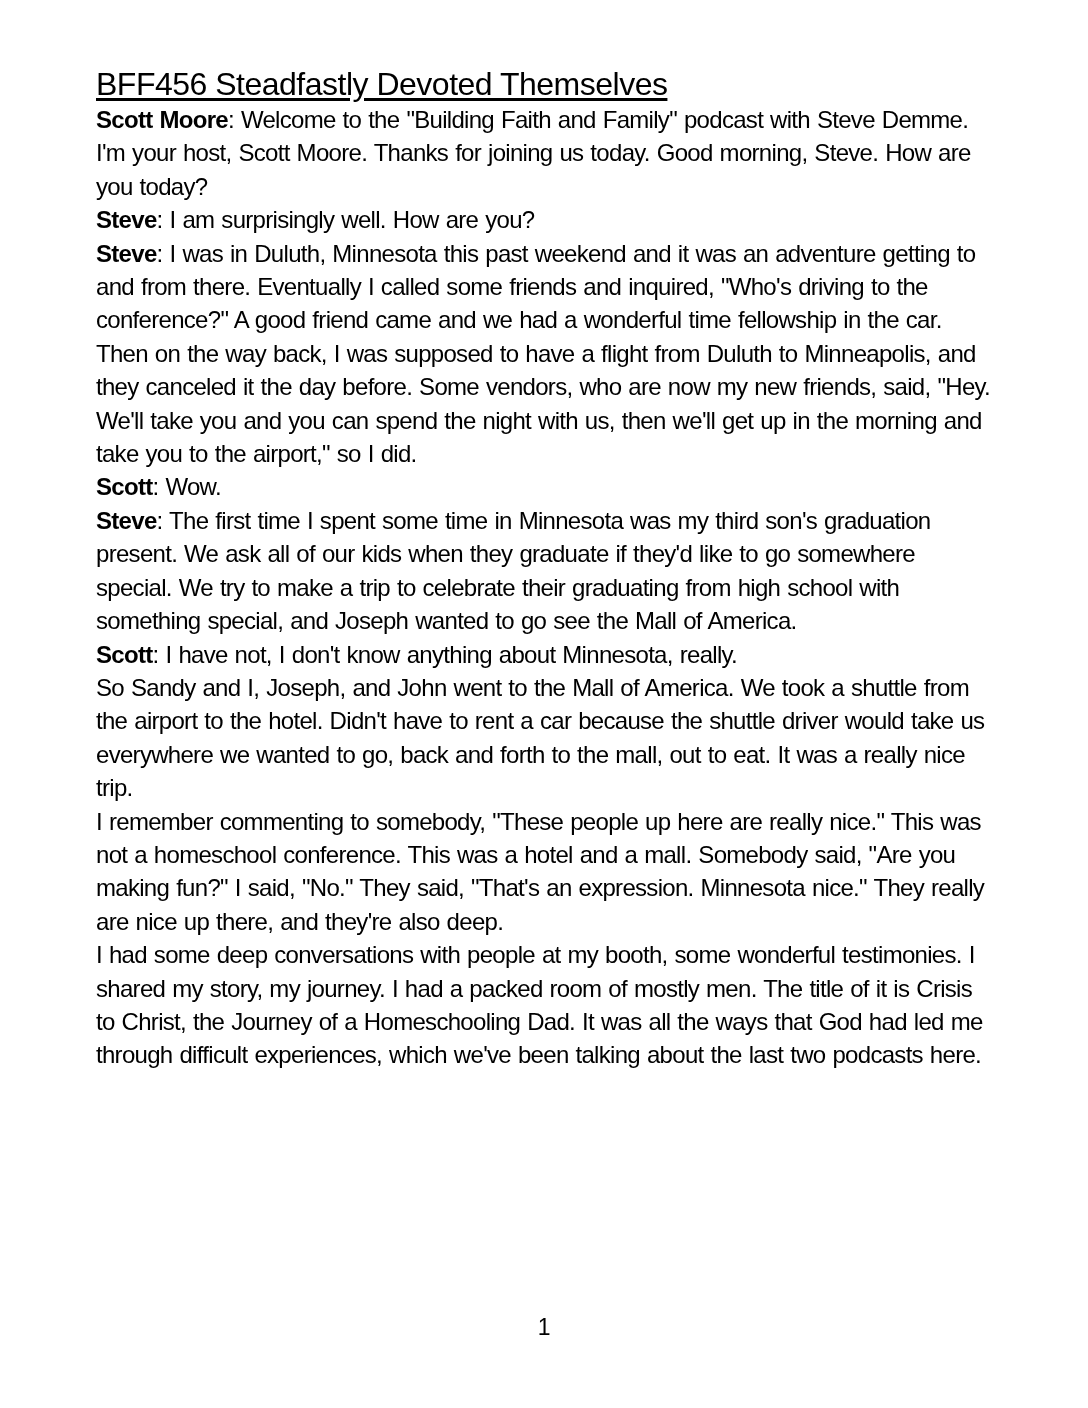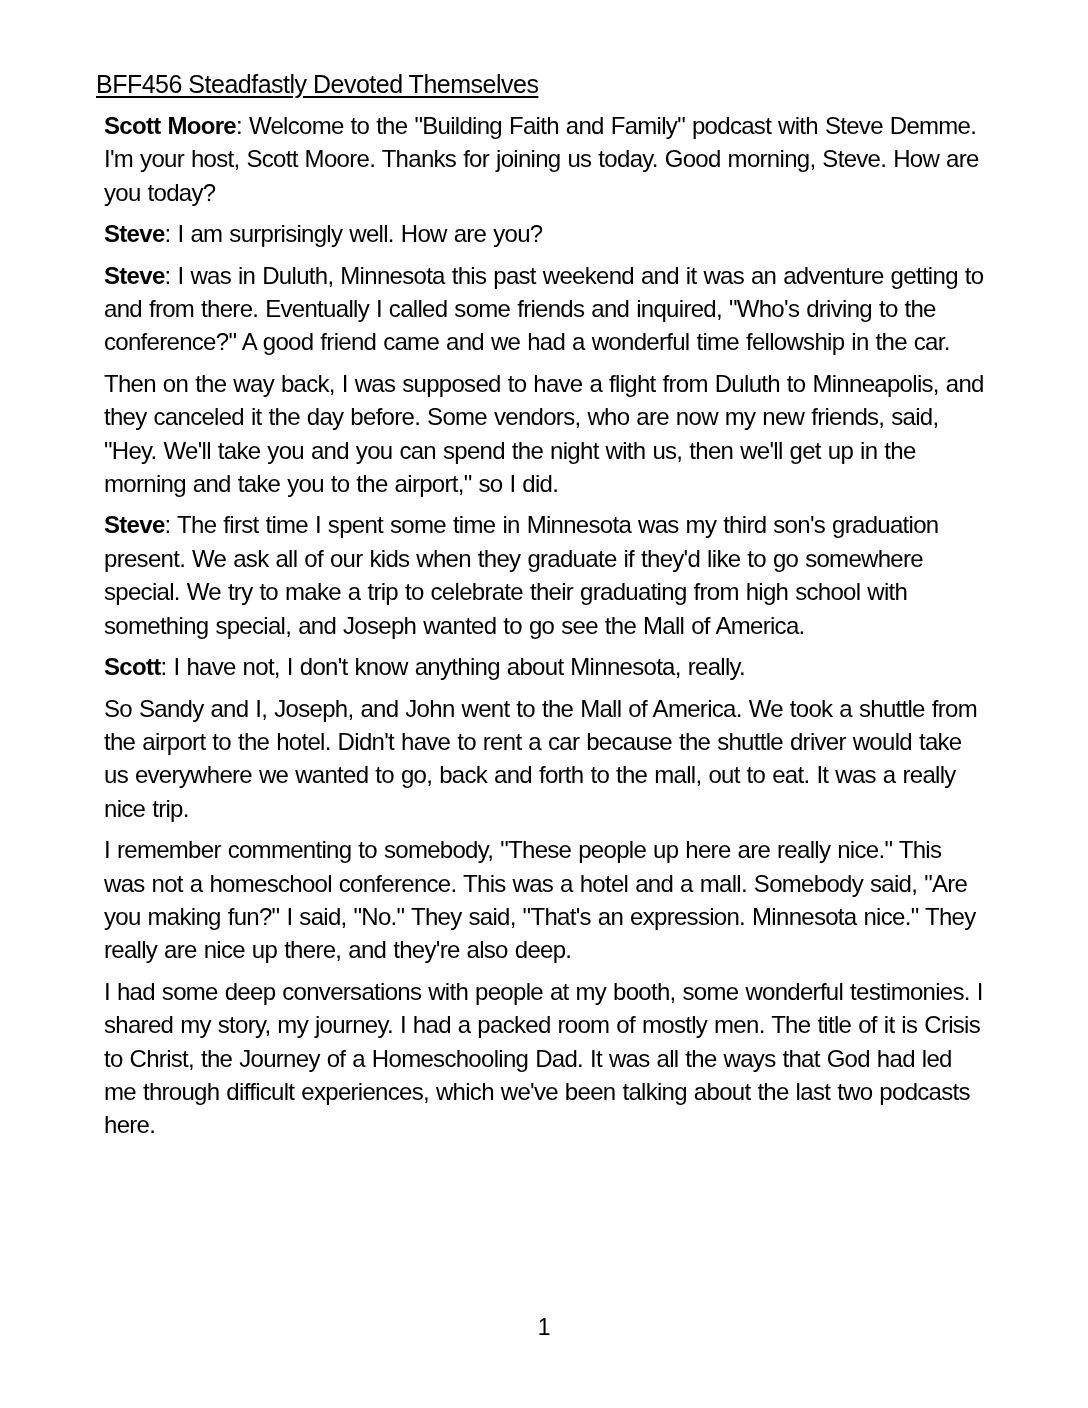--- a/index.html
+++ b/index.html
@@ -12,34 +12,34 @@
     color: #000000;
     overflow: hidden;
   }
   .page {
     position: absolute;
     top: 67px;
     left: 96px;
     width: 897px;
   }
   .doc-title {
-    font-size: 25px;
+    font-size: 32px;
     font-weight: 400;
     line-height: 34px;
     letter-spacing: -0.5px;
     text-decoration: underline;
     text-underline-offset: 3px;
     margin-bottom: 2px;
     white-space: nowrap;
   }
   .para {
     font-size: 24px;
     line-height: 33.4px;
     letter-spacing: -0.7px;
-    margin: 8px;
+    margin: 0;
     word-spacing: 1px;
   }
   .para strong { font-weight: 700; }
   .page-number {
     position: absolute;
     top: 1312px;
     left: 0;
     width: 1088px;
     text-align: center;
     font-size: 23px;
@@ -50,20 +50,21 @@
 </head>
 <body>
 
 <div class="page">
   <h1 class="doc-title">BFF456 Steadfastly Devoted Themselves</h1>
   <div id="transcript">
       <p class="para"><strong>Scott Moore</strong>: <span>Welcome to the "Building Faith and Family" podcast with Steve Demme. I'm your host, Scott Moore. Thanks for joining us today. Good morning, Steve. How are you today?</span></p>
       <p class="para"><strong>Steve</strong>: <span>I am surprisingly well. How are you?</span></p>
       <p class="para"><strong>Steve</strong>: <span>I was in Duluth, Minnesota this past weekend and it was an adventure getting to and from there. Eventually I called some friends and inquired, "Who's driving to the conference?" A good friend came and we had a wonderful time fellowship in the car.</span></p>
       <p class="para"><span>Then on the way back, I was supposed to have a flight from Duluth to Minneapolis, and they canceled it the day before. Some vendors, who are now my new friends, said, "Hey. We'll take you and you can spend the night with us, then we'll get up in the morning and take you to the airport," so I did.</span></p>
+      <p class="para"><strong>Scott</strong>: <span>Wow.</span></p>
       <p class="para"><strong>Steve</strong>: <span>The first time I spent some time in Minnesota was my third son's graduation present. We ask all of our kids when they graduate if they'd like to go somewhere special. We try to make a trip to celebrate their graduating from high school with something special, and Joseph wanted to go see the Mall of America.</span></p>
       <p class="para"><strong>Scott</strong>: <span>I have not, I don't know anything about Minnesota, really.</span></p>
       <p class="para"><span>So Sandy and I, Joseph, and John went to the Mall of America. We took a shuttle from the airport to the hotel. Didn't have to rent a car because the shuttle driver would take us everywhere we wanted to go, back and forth to the mall, out to eat. It was a really nice trip.</span></p>
       <p class="para"><span>I remember commenting to somebody, "These people up here are really nice." This was not a homeschool conference. This was a hotel and a mall. Somebody said, "Are you making fun?" I said, "No." They said, "That's an expression. Minnesota nice." They really are nice up there, and they're also deep.</span></p>
       <p class="para"><span>I had some deep conversations with people at my booth, some wonderful testimonies. I shared my story, my journey. I had a packed room of mostly men. The title of it is Crisis to Christ, the Journey of a Homeschooling Dad. It was all the ways that God had led me through difficult experiences, which we've been talking about the last two podcasts here.</span></p>
     </div>
 </div>
 
 <div class="page-number">1</div>
 

